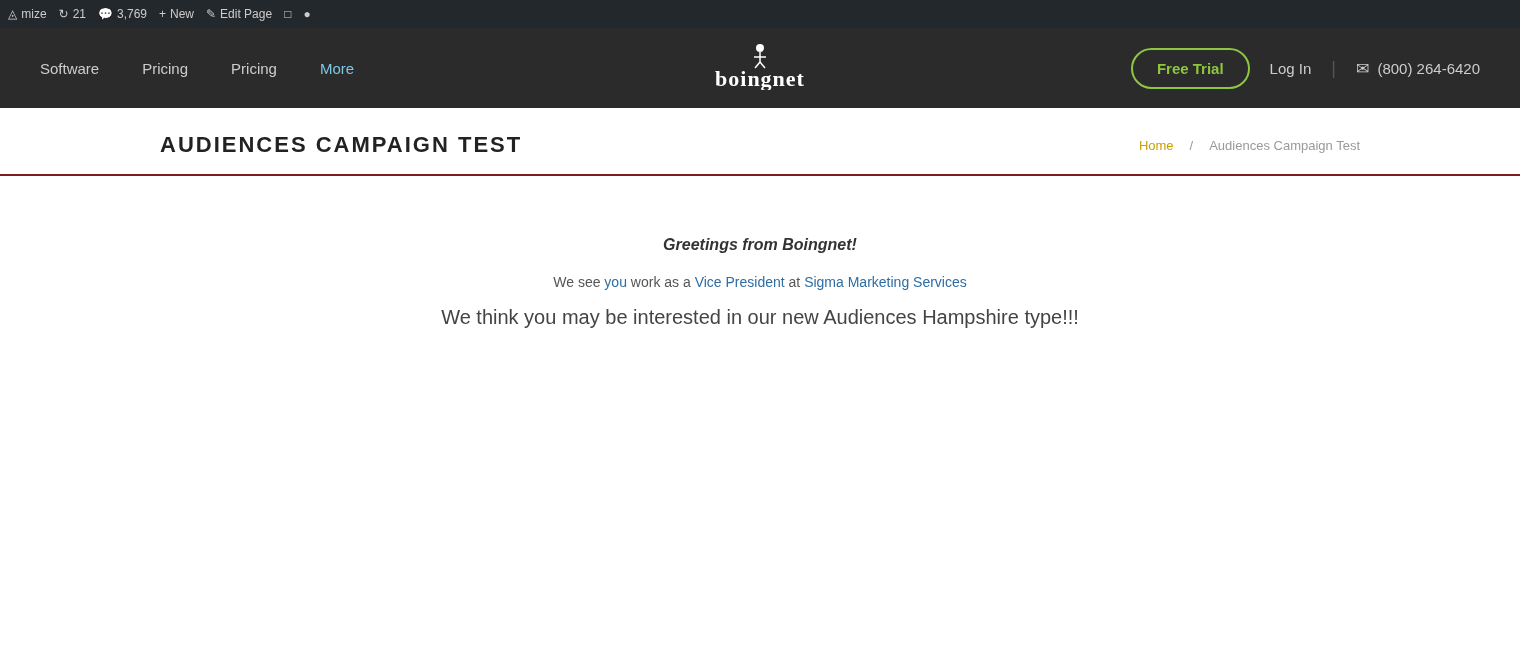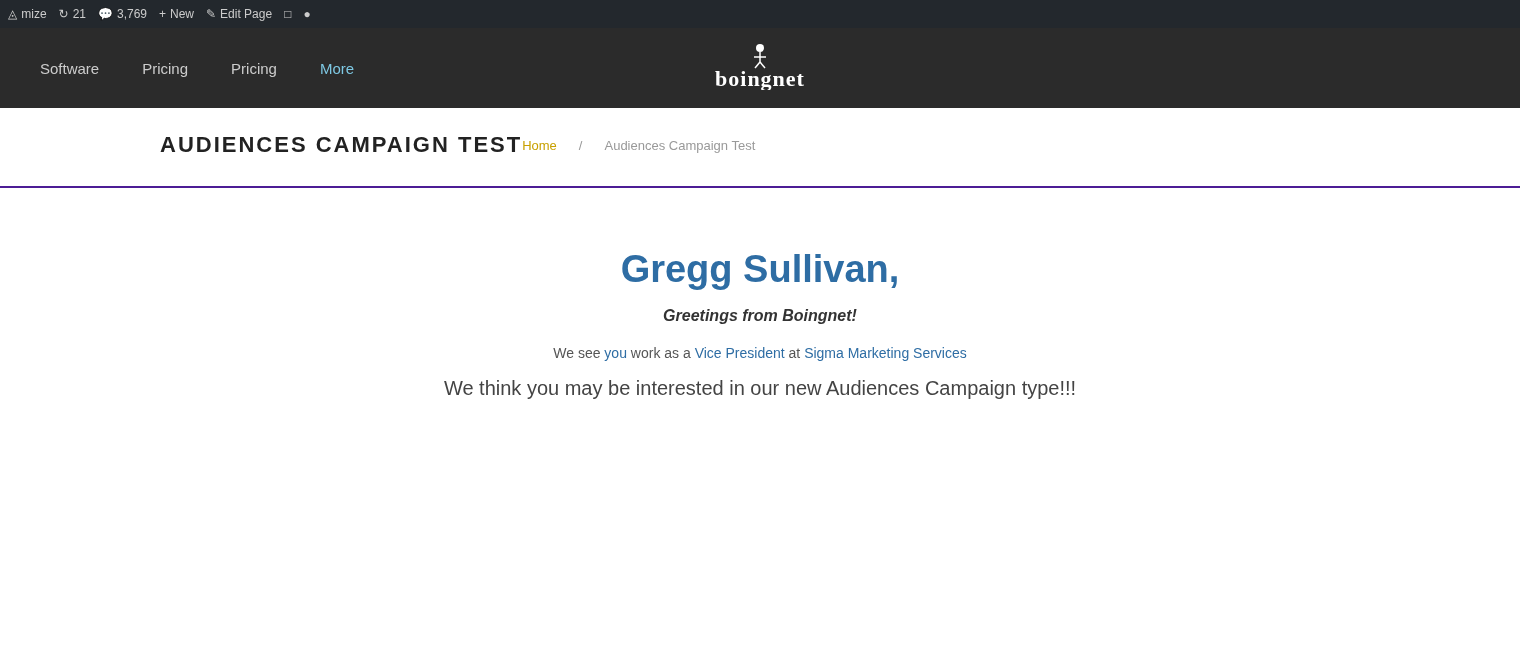--- a/index.html
+++ b/index.html
@@ -88,37 +88,37 @@
       gap: 8px;
       color: #ccc;
       font-size: 15px;
     }
     .envelope-icon {
       font-size: 16px;
     }
 
     
     .page-header {
-      padding: 24px 160px 28px 160px;
-      display: flex;
-      align-items: center;
-      justify-content: flex-start;
-      border-bottom: 2px solid #4c1d95;
+      padding: 24px 160px 16px 160px;
+      display: flex;
+      align-items: center;
+      justify-content: space-between;
+      border-bottom: 2px solid #7f1d1d;
     }
     .page-title {
       font-size: 22px;
       font-weight: bold;
       letter-spacing: 2px;
       color: #222;
       text-transform: uppercase;
     }
     .breadcrumb {
       display: flex;
       align-items: center;
-      gap: 22px;
+      gap: 16px;
       font-size: 13px;
     }
     .breadcrumb-home {
       color: #c8a000;
       cursor: pointer;
       text-decoration: none;
     }
     .breadcrumb-separator {
       color: #999;
     }
@@ -211,31 +211,39 @@
         <line x1="80" y1="12" x2="80" y2="22" stroke="white" stroke-width="1.5"></line>
         <line x1="74" y1="17" x2="86" y2="17" stroke="white" stroke-width="1.5"></line>
         <line x1="80" y1="22" x2="75" y2="28" stroke="white" stroke-width="1.5"></line>
         <line x1="80" y1="22" x2="85" y2="28" stroke="white" stroke-width="1.5"></line>
 
         <text x="80" y="46" text-anchor="middle" fill="white" font-family="Georgia, serif" font-size="22" font-weight="bold">boingnet</text>
       </svg>
     </span>
   </div>
 
+  <div class="nav-right">
+    <button class="free-trial-btn">Free Trial</button>
+    <a class="login-link">Log In</a>
+    <span class="nav-divider">|</span>
+    <div class="phone-container">
+      <span class="envelope-icon">✉</span>
+      <span>(800) 264-6420</span>
+    </div>
+  </div>
 </nav>
 
 <div class="page-header">
   <h1 class="page-title">AUDIENCES CAMPAIGN TEST</h1>
   <nav class="breadcrumb">
     <a class="breadcrumb-home">Home</a>
     <span class="breadcrumb-separator">/</span>
     <span class="breadcrumb-current">Audiences Campaign Test</span>
   </nav>
 </div>
 
 <div class="main-content">
-  <h2 class="greeting-name">Gregg Sullivan,</h2>
   <p class="greeting-sub">Greetings from Boingnet!</p>
   <p class="work-info">
     <span>We see </span><span class="highlight-blue">you</span><span> work as a </span><span class="highlight-blue">Vice President</span><span> at </span><span class="highlight-blue">Sigma Marketing Services</span>
   </p>
-  <p class="campaign-message">We think you may be interested in our new Audiences Campaign type!!!</p>
+  <p class="campaign-message">We think you may be interested in our new Audiences Hampshire type!!!</p>
 </div>
 
 </body></html>

